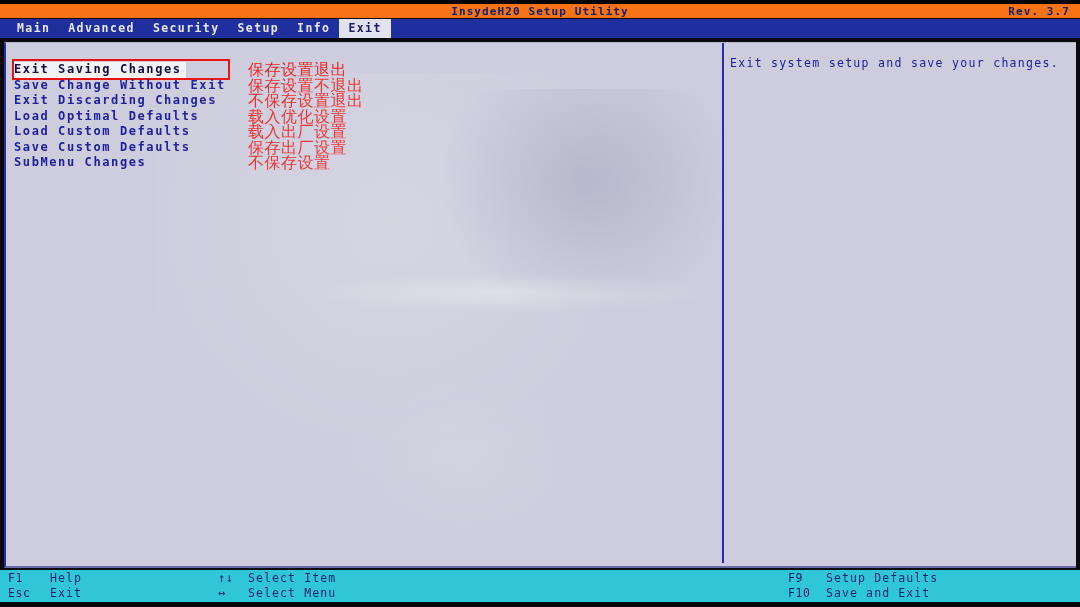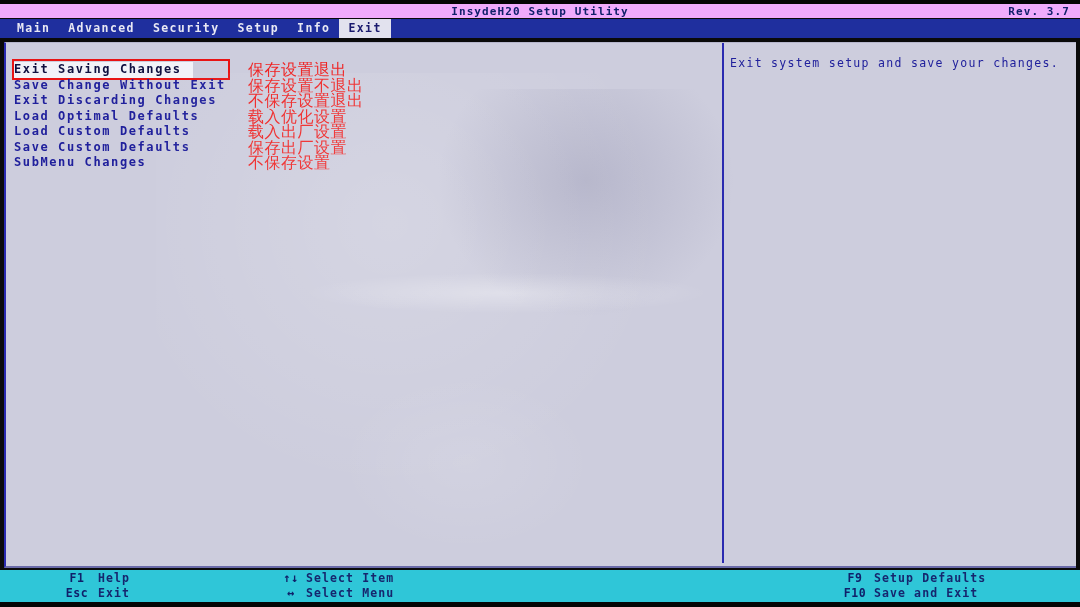--- a/index.html
+++ b/index.html
@@ -23,21 +23,21 @@
     left: 0; top: 0;
     width: 1080px; height: 4px;
     background: #050505;
   }
 
   
   .title-bar {
     position: absolute;
     left: 0; top: 4px;
     width: 1080px; height: 14px;
-    background: #f0abfc;
+    background: #f97316;
     color: #10206a;
     font-size: 11px;
     letter-spacing: 1.1px;
     font-weight: bold;
     line-height: 15px;
   }
   .title-bar .title-text {
     position: absolute;
     left: 0; right: 0;
     text-align: center;
@@ -138,21 +138,21 @@
     color: #20209c;
     font-size: 12px;
     font-weight: bold;
     letter-spacing: 1.6px;
     line-height: 15.5px;
     white-space: nowrap;
   }
   .option-row.selected .option-label {
     background: #f2f2f8;
     color: #101040;
-    padding-right: 11px;
+    padding-right: 4px;
   }
   .selection-box {
     position: absolute;
     left: 2px; top: -3px;
     width: 218px; height: 21px;
     border: 2px solid #e81414;
     box-sizing: border-box;
   }
   .option-note {
     position: absolute;
@@ -192,34 +192,33 @@
   }
   .status-line {
     height: 15px;
     line-height: 15px;
     white-space: nowrap;
     font-size: 11.5px;
   }
   .status-key {
     display: inline-block;
     color: #10206a;
-    font-weight: bold;
+    font-weight: normal;
     letter-spacing: 0.6px;
-    text-align: center;
-    margin-left: 48px;
+    text-align: left;
   }
   .status-desc {
     color: #16266e;
-    font-weight: bold;
+    font-weight: normal;
     letter-spacing: 1.1px;
     margin-top: 28px;
   }
   .col-1 { left: 8px; }
   .col-1 .status-key { width: 42px; }
-  .col-2 { left: 228px; }
+  .col-2 { left: 218px; }
   .col-2 .status-key { width: 30px; font-size: 12px; }
   .col-3 { left: 468px; }
   .col-3 .status-key { width: 62px; }
   .col-4 { left: 788px; }
   .col-4 .status-key { width: 38px; }
 
   .bottom-strip {
     position: absolute;
     left: 0; top: 602px;
     width: 1080px; height: 5px;

